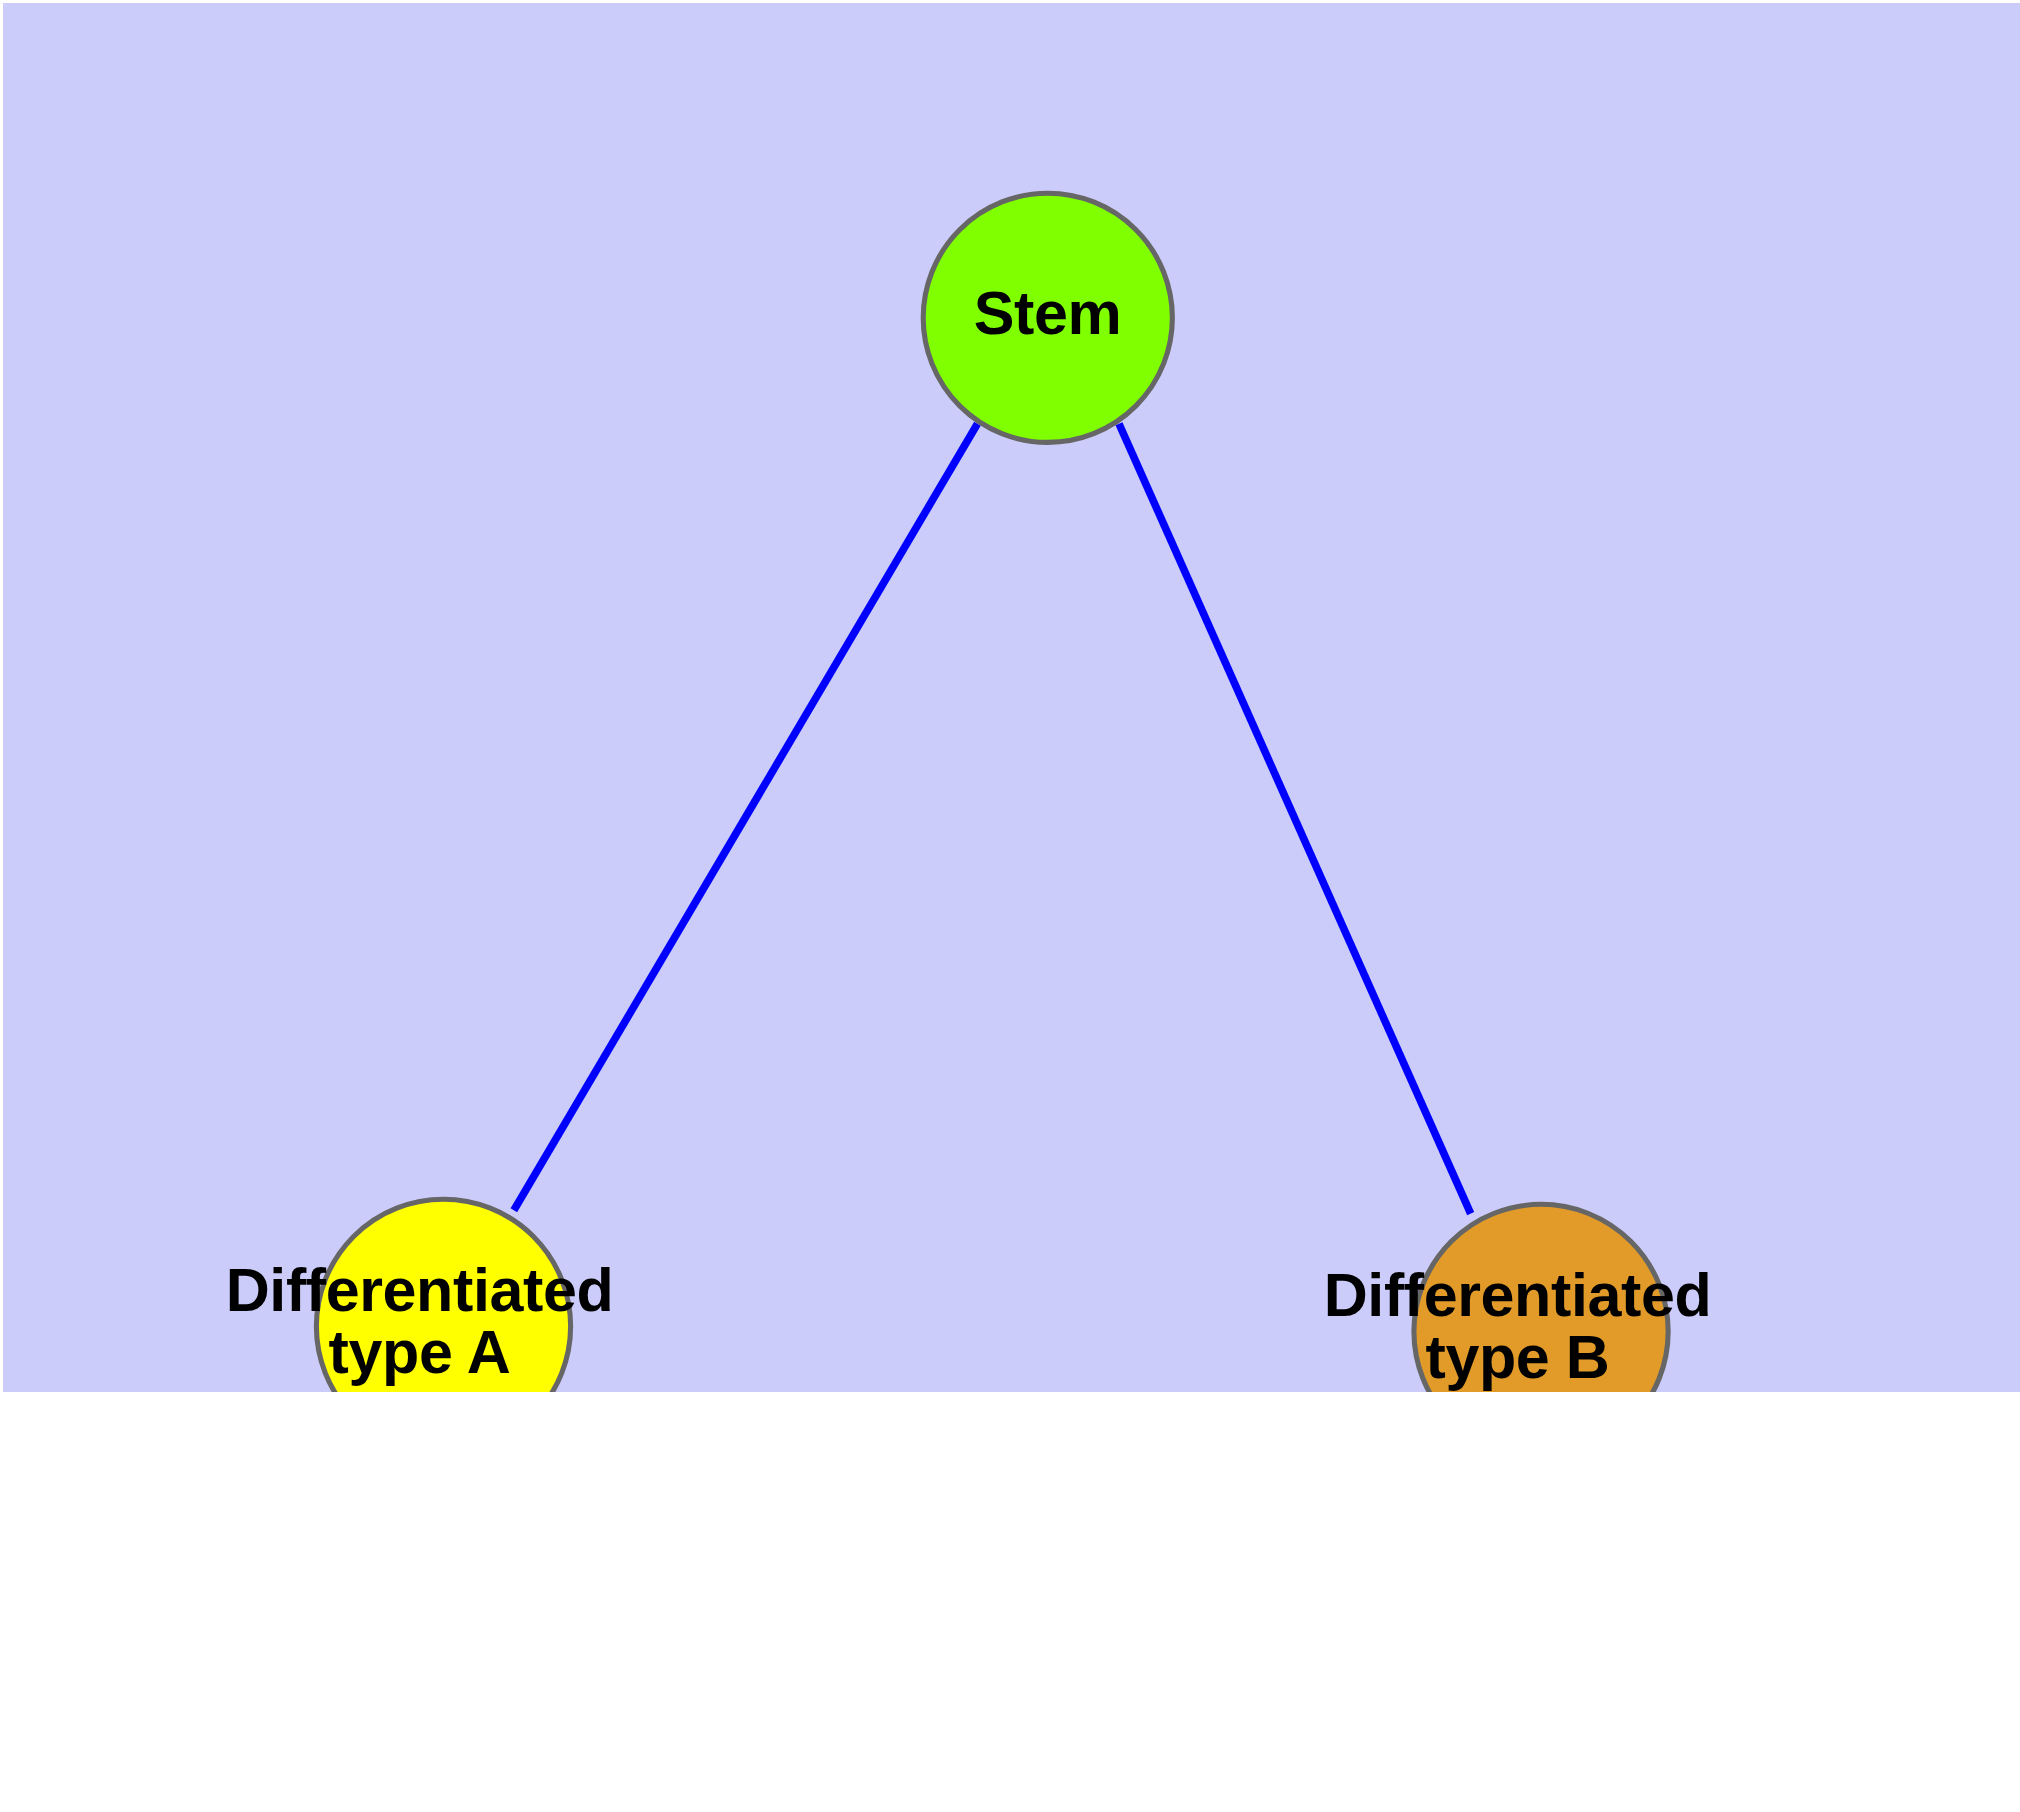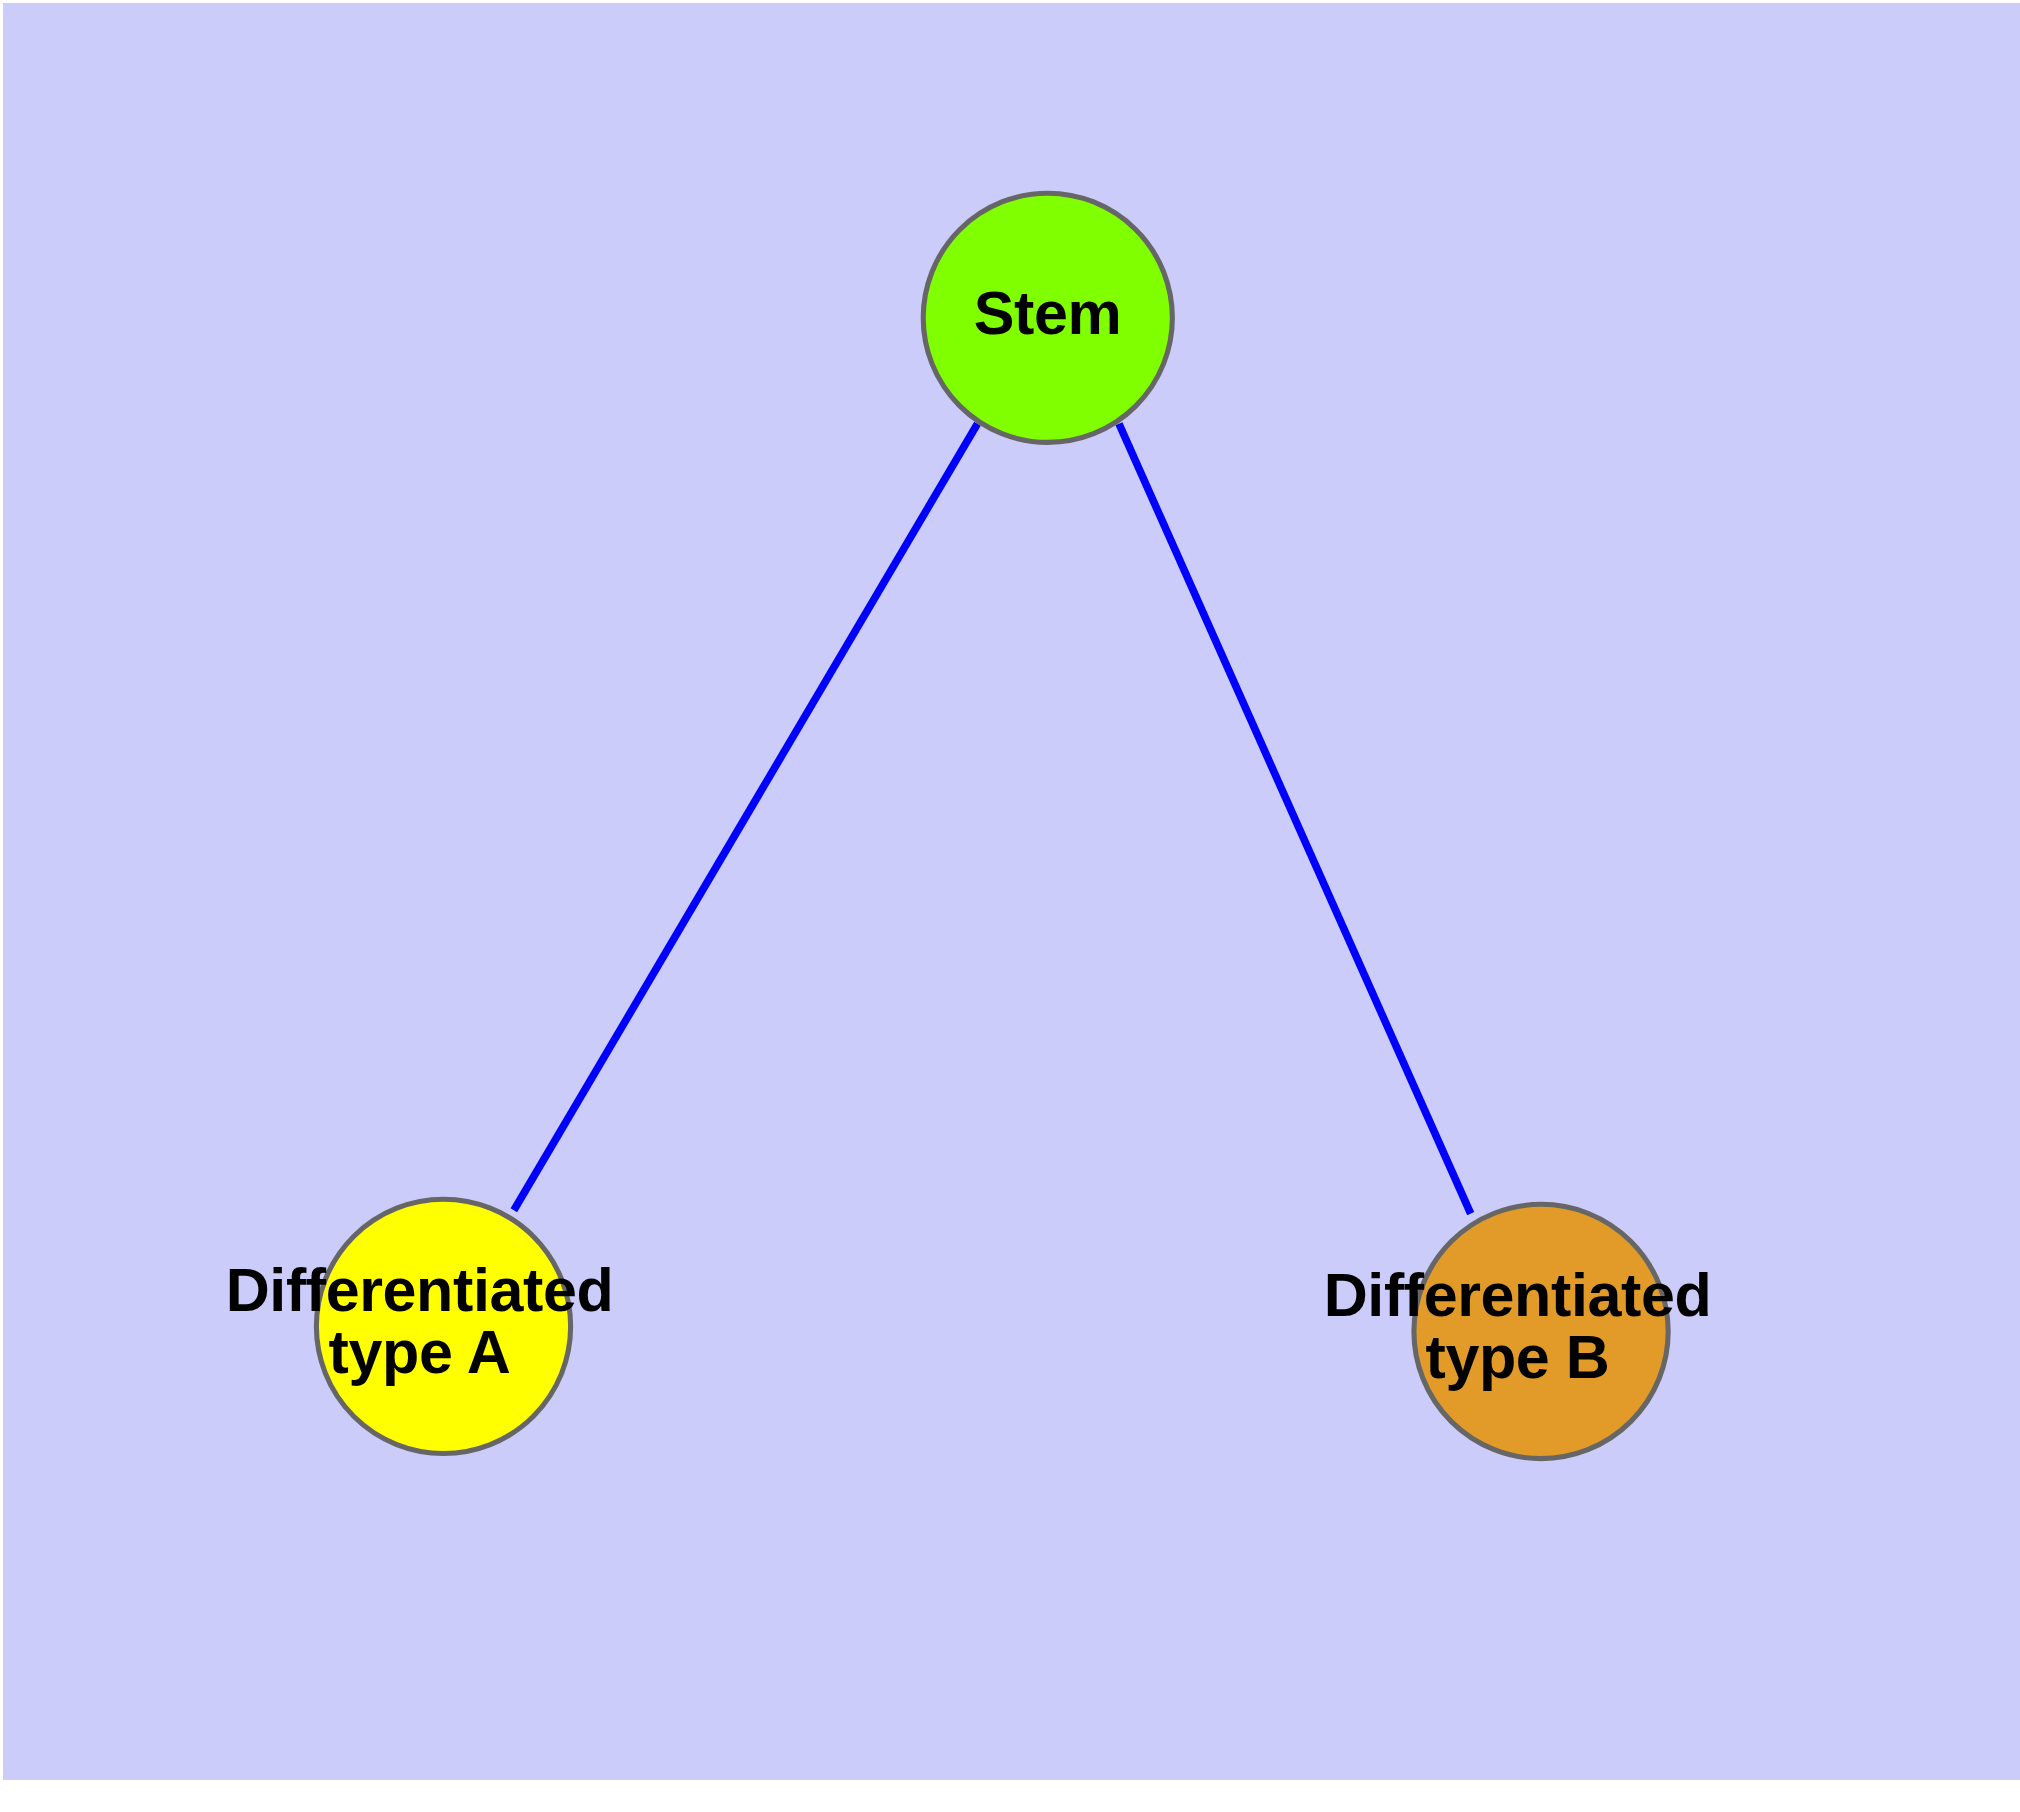--- a/index.html
+++ b/index.html
@@ -3,21 +3,21 @@
 <meta charset="utf-8">
 <style>
   html, body {
     margin: 0;
     padding: 0;
     background: #ffffff;
   }
   #canvas {
     position: relative;
     width: 2021px;
-    height: 1780px;
+    height: 1392px;
     overflow: hidden;
     background: #ffffff;
     font-family: "Liberation Sans", sans-serif;
   }
   #plot-bg {
     position: absolute;
     left: 3.4px;
     top: 3.4px;
     width: 2017px;
     height: 1809px;

